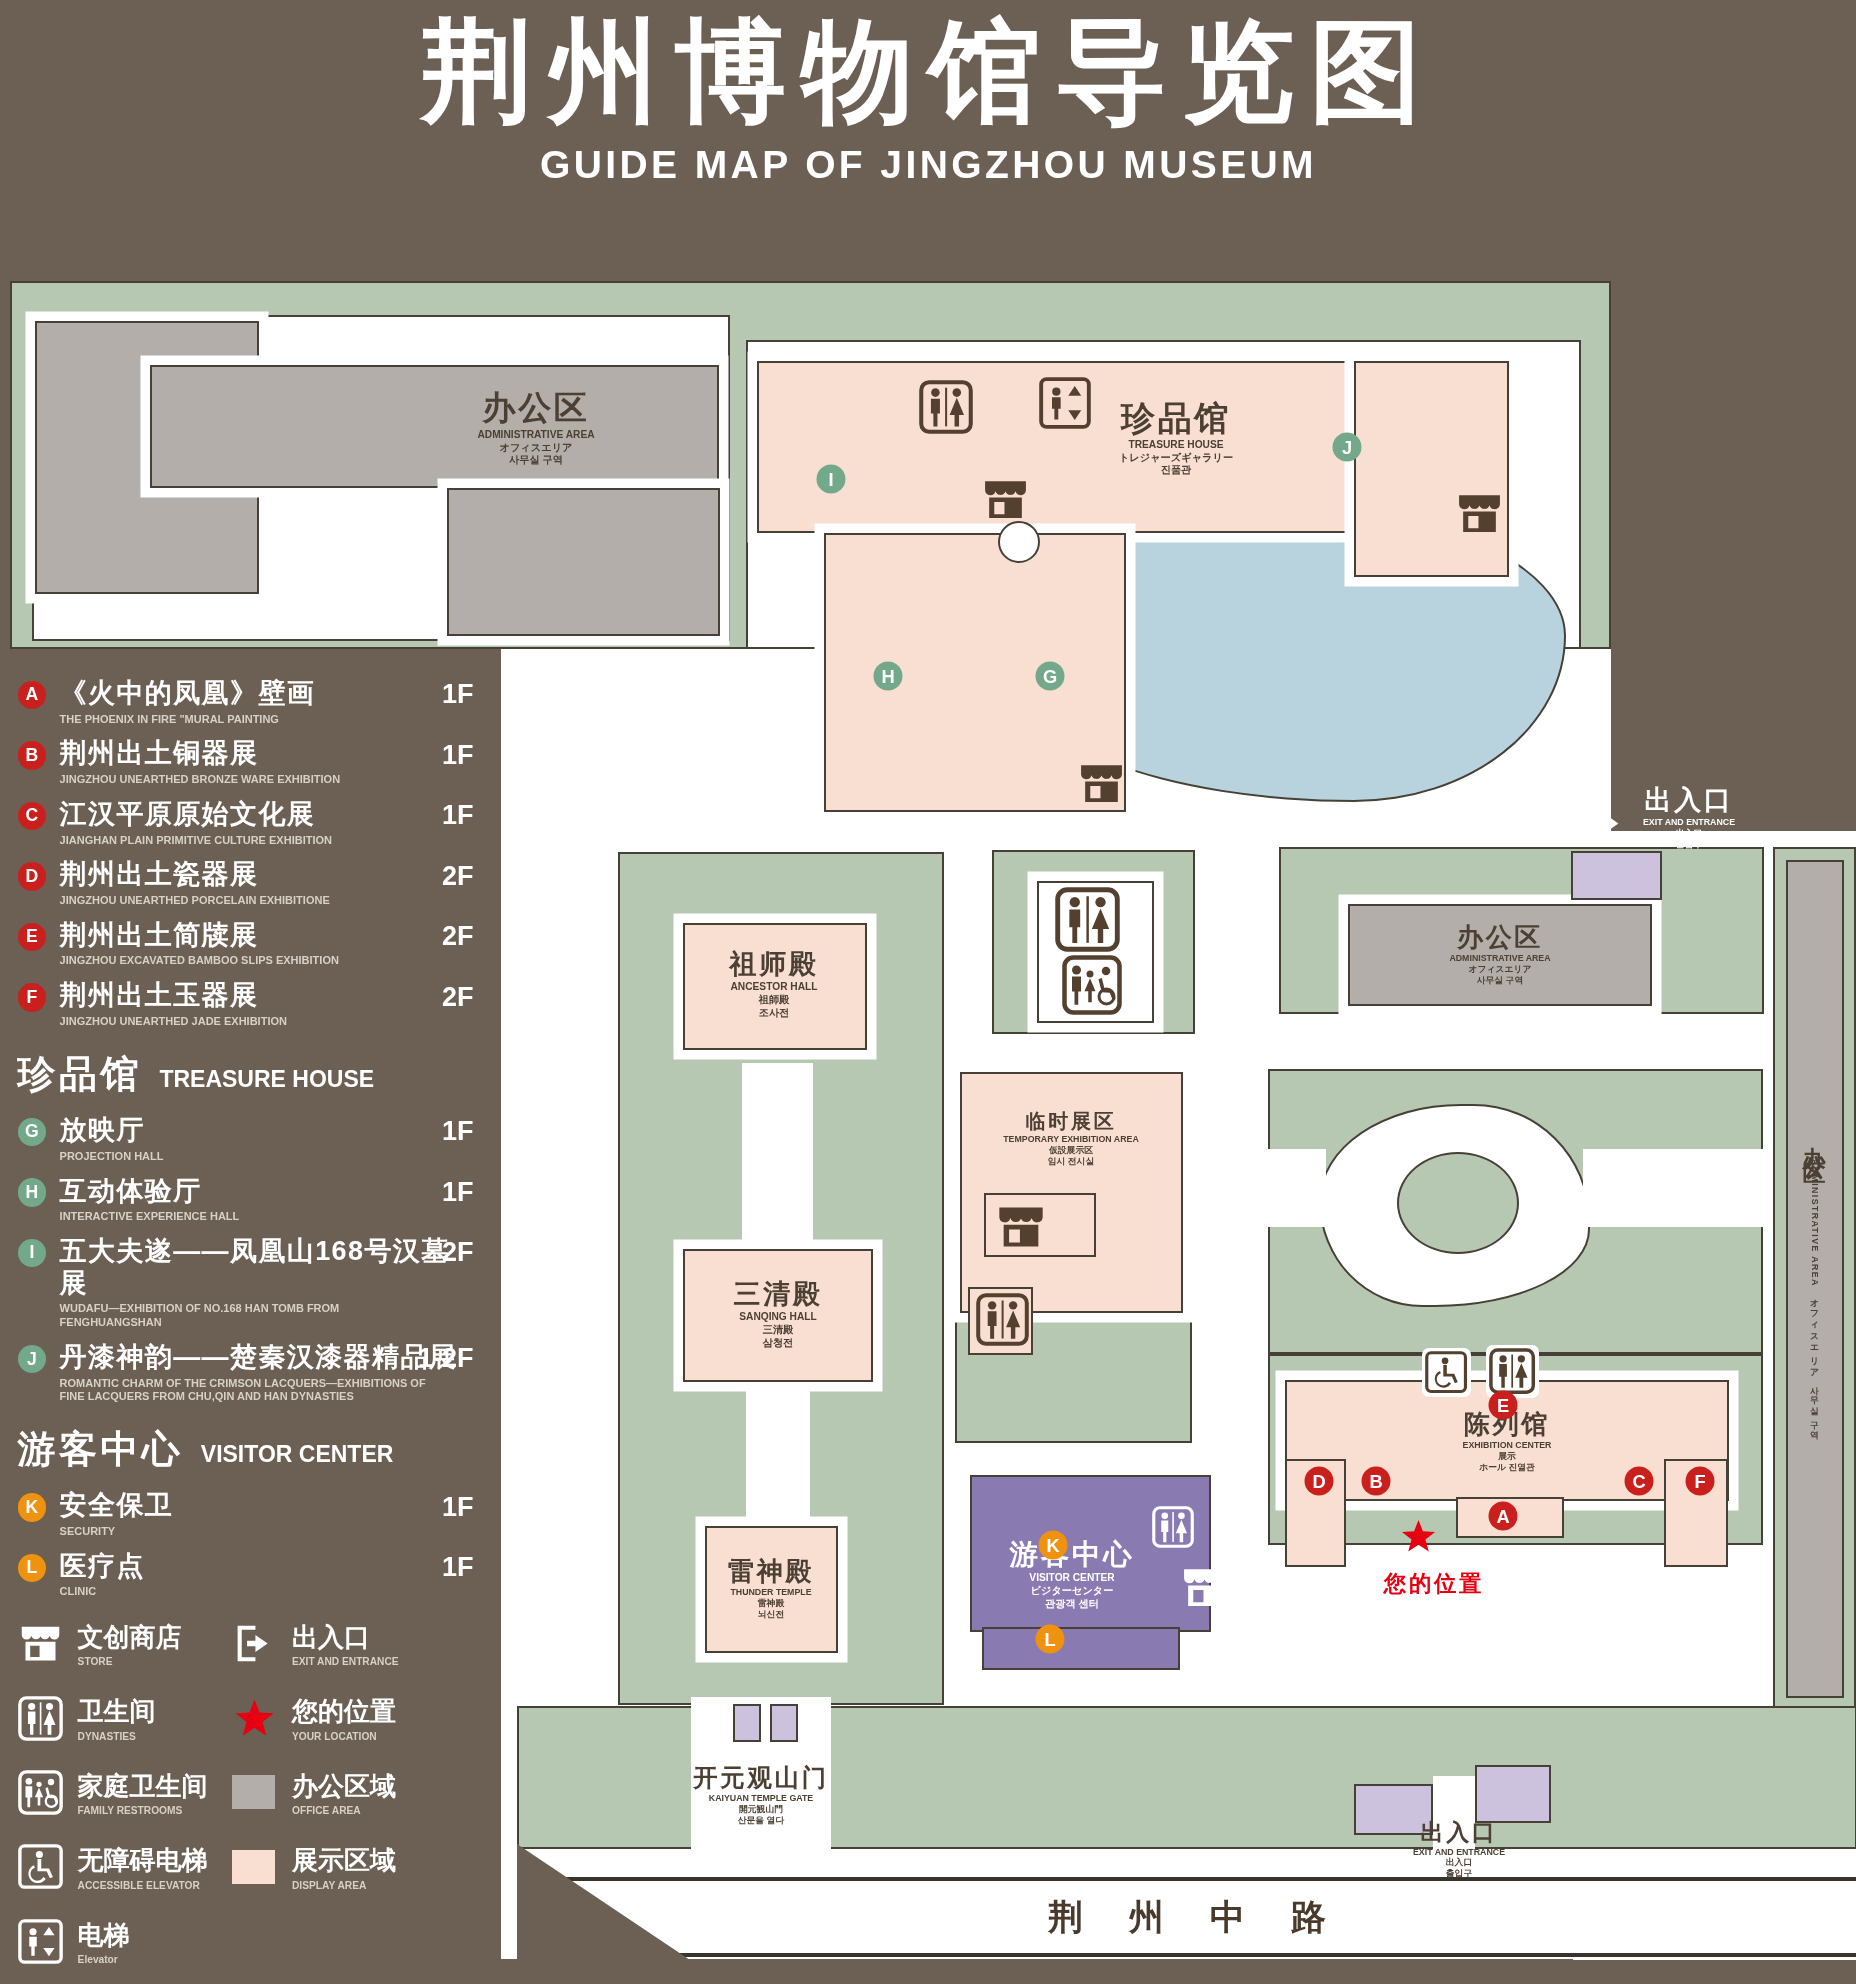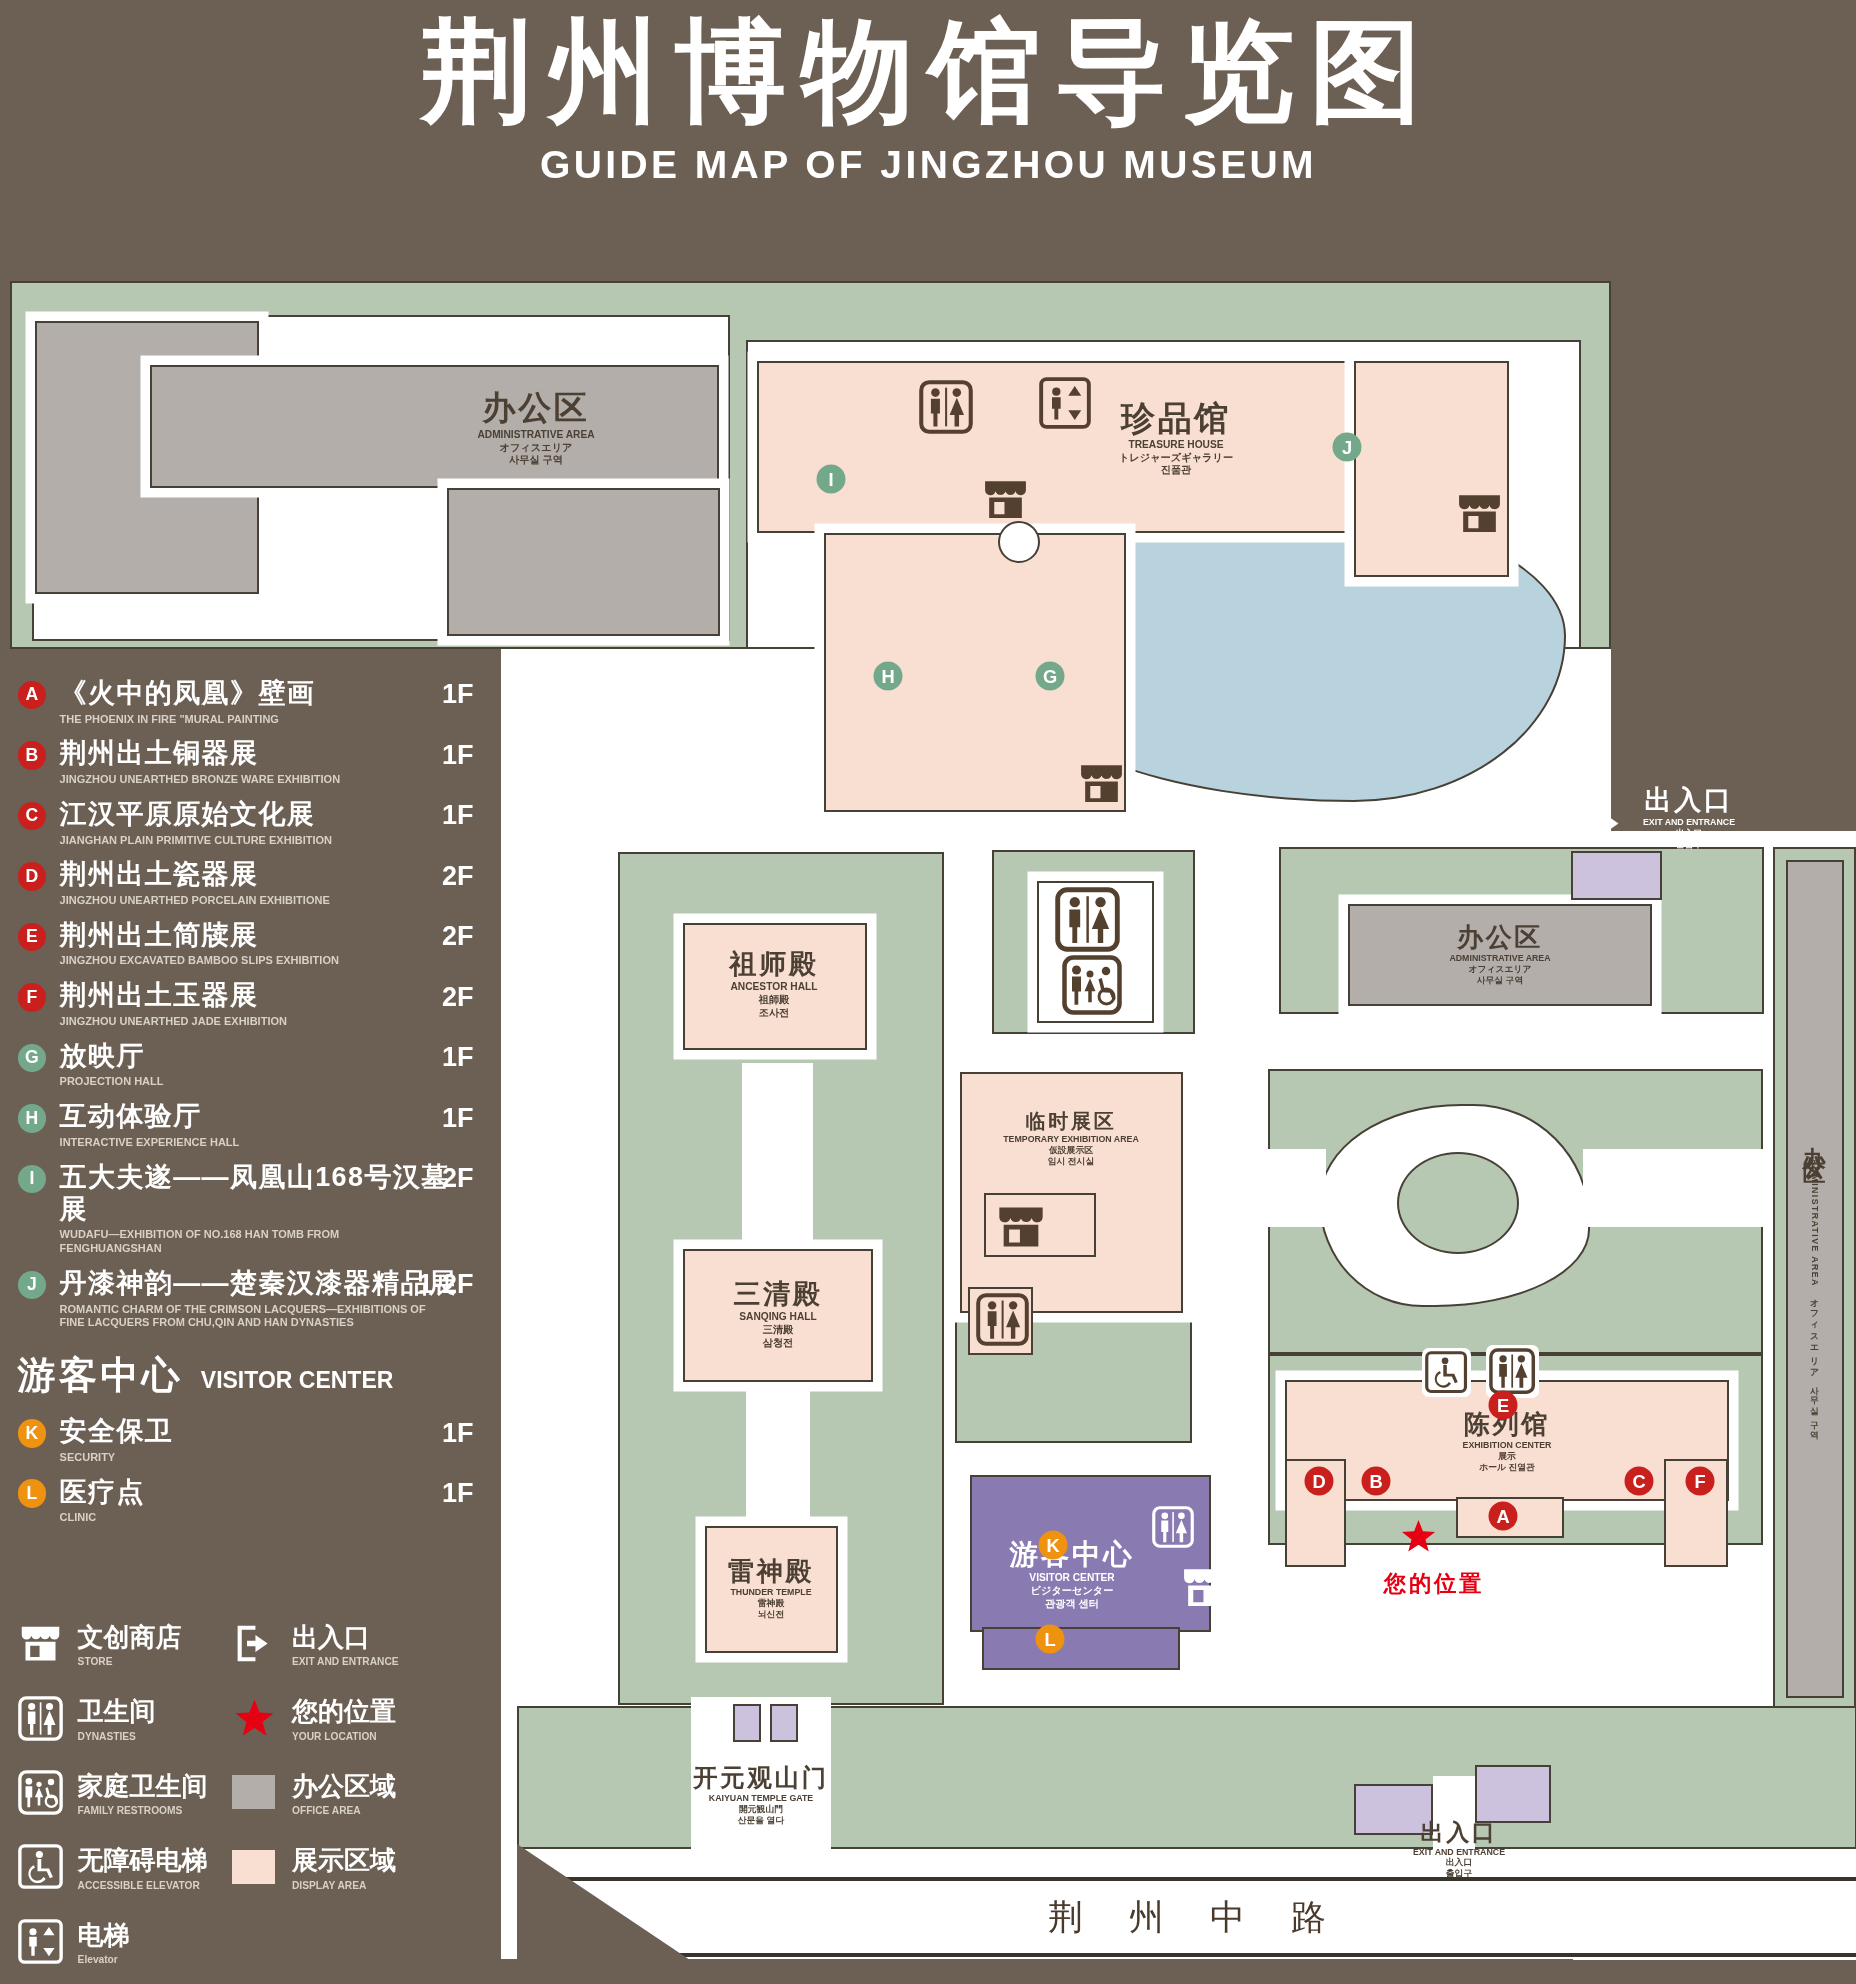--- a/index.html
+++ b/index.html
@@ -29,21 +29,21 @@
 .bl .l1{display:block;font-weight:bold;letter-spacing:2.7px}
 .bl .ls{display:block;font-weight:bold;font-size:10.2px}
 .bl.small .ls{font-size:8.8px}
 .bl.light{color:#fff}
 .bl.red{color:#e60012}
 .vlab{position:absolute;writing-mode:vertical-lr;text-orientation:mixed;display:flex;align-items:center;justify-content:center;color:#4c4034;gap:6.8px;z-index:30}
 .v-zh{font-size:23px;font-weight:bold;letter-spacing:8.1px}
 .v-s{font-size:8.8px;font-weight:bold;letter-spacing:1.4px}
 
 #road{position:absolute;left:517px;top:1877px;width:1340px;height:80px;background:#fff;border-top:4.1px solid #39332d;border-bottom:4.1px solid #39332d;display:flex;align-items:center;justify-content:center}
-#road .road-txt{font-size:35px;font-weight:normal;color:#4a3a2c;letter-spacing:46px;text-indent:46px}
+#road .road-txt{font-size:35px;font-weight:bold;color:#4a3a2c;letter-spacing:46px;text-indent:46px}
 
 .mk{position:absolute;width:29px;height:29px;border-radius:50%;color:#fff;font-weight:bold;font-size:18.3px;display:flex;align-items:center;justify-content:center;transform:translate(-50%,-50%);z-index:40}
 .icw{position:absolute;display:block;z-index:35}
 .icw svg{width:100%;height:100%;display:block}
 .ic-dark{color:#54402e}
 .ic-white{color:#fff}
 .ic-red{color:#e60012}
 .boxed{background:#fff;border-radius:6.8px;padding:3.4px}
 
 #legend-sections{position:absolute;left:17.6px;top:678px;width:456px;z-index:50}
@@ -362,20 +362,21 @@
     </div>
 
   <aside>
     <div id="legend-sections">
         <div class="lg-item"><span class="lg-dot" style="background: rgb(201, 32, 29);">A</span><span class="lg-zh">《火中的凤凰》壁画</span><span class="lg-floor">1F</span><span class="lg-en">THE PHOENIX IN FIRE "MURAL PAINTING</span></div>
         <div class="lg-item"><span class="lg-dot" style="background: rgb(201, 32, 29);">B</span><span class="lg-zh">荆州出土铜器展</span><span class="lg-floor">1F</span><span class="lg-en">JINGZHOU UNEARTHED BRONZE WARE EXHIBITION</span></div>
         <div class="lg-item"><span class="lg-dot" style="background: rgb(201, 32, 29);">C</span><span class="lg-zh">江汉平原原始文化展</span><span class="lg-floor">1F</span><span class="lg-en">JIANGHAN PLAIN PRIMITIVE CULTURE EXHIBITION</span></div>
         <div class="lg-item"><span class="lg-dot" style="background: rgb(201, 32, 29);">D</span><span class="lg-zh">荆州出土瓷器展</span><span class="lg-floor">2F</span><span class="lg-en">JINGZHOU UNEARTHED PORCELAIN EXHIBITIONE</span></div>
         <div class="lg-item"><span class="lg-dot" style="background: rgb(201, 32, 29);">E</span><span class="lg-zh">荆州出土简牍展</span><span class="lg-floor">2F</span><span class="lg-en">JINGZHOU EXCAVATED BAMBOO SLIPS EXHIBITION</span></div>
         <div class="lg-item"><span class="lg-dot" style="background: rgb(201, 32, 29);">F</span><span class="lg-zh">荆州出土玉器展</span><span class="lg-floor">2F</span><span class="lg-en">JINGZHOU UNEARTHED JADE EXHIBITION</span></div>
+        <div class="sec-h"><span class="sec-zh">珍品馆</span><span class="sec-en">TREASURE HOUSE</span></div>
         <div class="lg-item"><span class="lg-dot" style="background: rgb(115, 169, 138);">G</span><span class="lg-zh">放映厅</span><span class="lg-floor">1F</span><span class="lg-en">PROJECTION HALL</span></div>
         <div class="lg-item"><span class="lg-dot" style="background: rgb(115, 169, 138);">H</span><span class="lg-zh">互动体验厅</span><span class="lg-floor">1F</span><span class="lg-en">INTERACTIVE EXPERIENCE HALL</span></div>
         <div class="lg-item"><span class="lg-dot" style="background: rgb(115, 169, 138);">I</span><span class="lg-zh">五大夫遂——凤凰山168号汉墓展</span><span class="lg-floor">2F</span><span class="lg-en">WUDAFU—EXHIBITION OF NO.168 HAN TOMB FROM FENGHUANGSHAN</span></div>
         <div class="lg-item"><span class="lg-dot" style="background: rgb(115, 169, 138);">J</span><span class="lg-zh">丹漆神韵——楚秦汉漆器精品展</span><span class="lg-floor">1-2F</span><span class="lg-en">ROMANTIC CHARM OF THE CRIMSON LACQUERS—EXHIBITIONS OF FINE LACQUERS FROM CHU,QIN AND HAN DYNASTIES</span></div>
         <div class="sec-h"><span class="sec-zh">游客中心</span><span class="sec-en">VISITOR CENTER</span></div>
         <div class="lg-item"><span class="lg-dot" style="background: rgb(239, 146, 16);">K</span><span class="lg-zh">安全保卫</span><span class="lg-floor">1F</span><span class="lg-en">SECURITY</span></div>
         <div class="lg-item"><span class="lg-dot" style="background: rgb(239, 146, 16);">L</span><span class="lg-zh">医疗点</span><span class="lg-floor">1F</span><span class="lg-en">CLINIC</span></div>
       </div>
     <div id="sym-col1" class="sym-col">
         <div class="sym-row">

